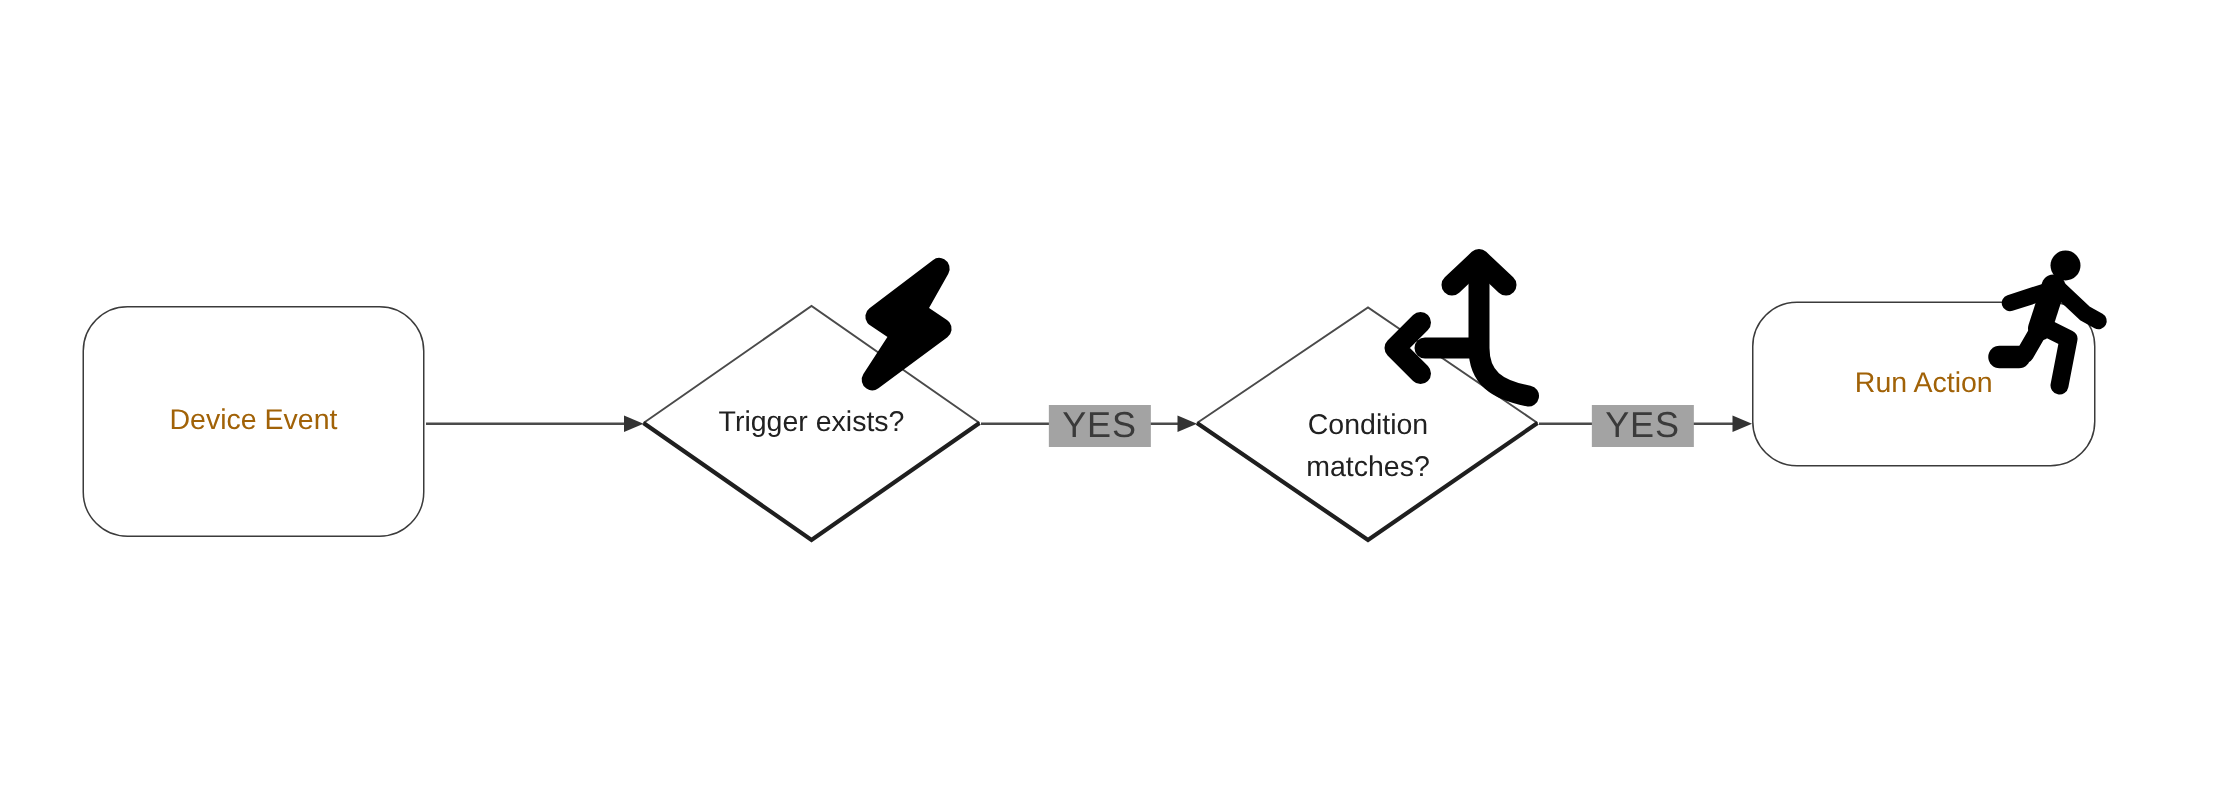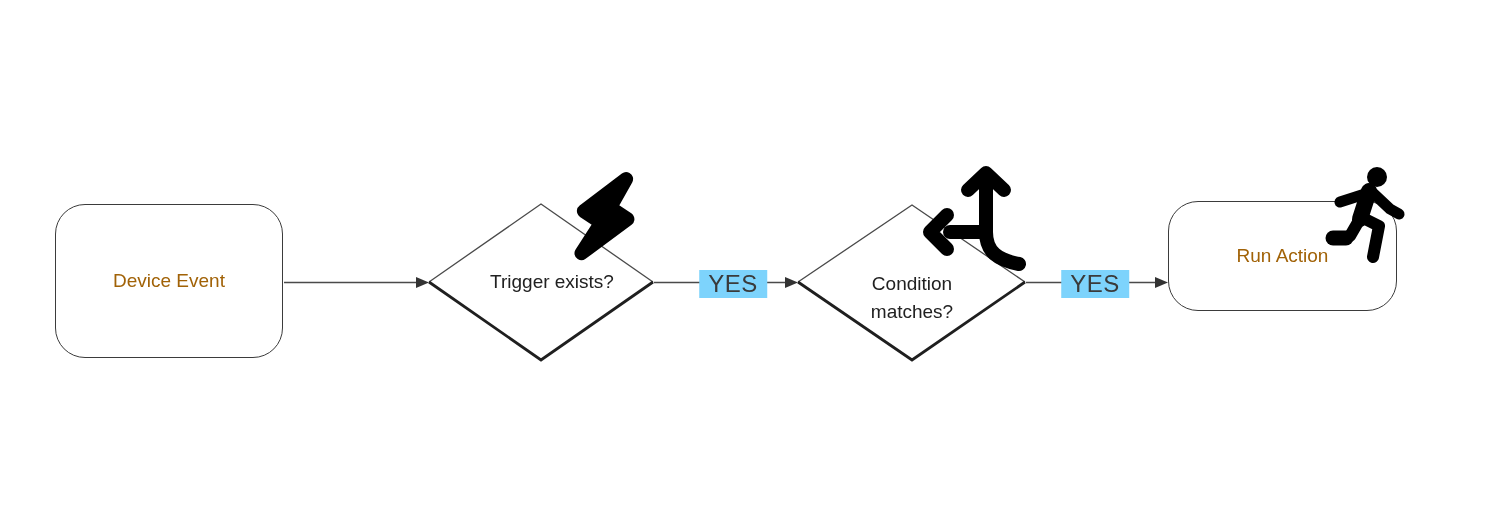--- a/index.html
+++ b/index.html
@@ -38,26 +38,26 @@
     position:absolute;
     display:flex;
     align-items:center;
     justify-content:center;
     text-align:center;
     font-size:19px;
     line-height:28px;
     color:#212121;
     z-index:3;
   }
-  #label-trigger{left:482px;top:206px;width:140px;height:152px;}
+  #label-trigger{left:471px;top:206px;width:140px;height:152px;}
   #label-condition{left:847px;top:222px;width:130px;height:152px;}
   .edge-label{
     position:absolute;
     transform:translate(-50%,-50%);
-    background:#7dd3fc;
+    background:#a3a3a3;
     padding:0 9px;
     font-size:24px;
     color:#3a3a3a;
     z-index:3;
     letter-spacing:0.5px;
   }
   #edge-label-1{left:733px;top:284px;}
   #edge-label-2{left:1095px;top:284px;}
 </style>
 </head>

